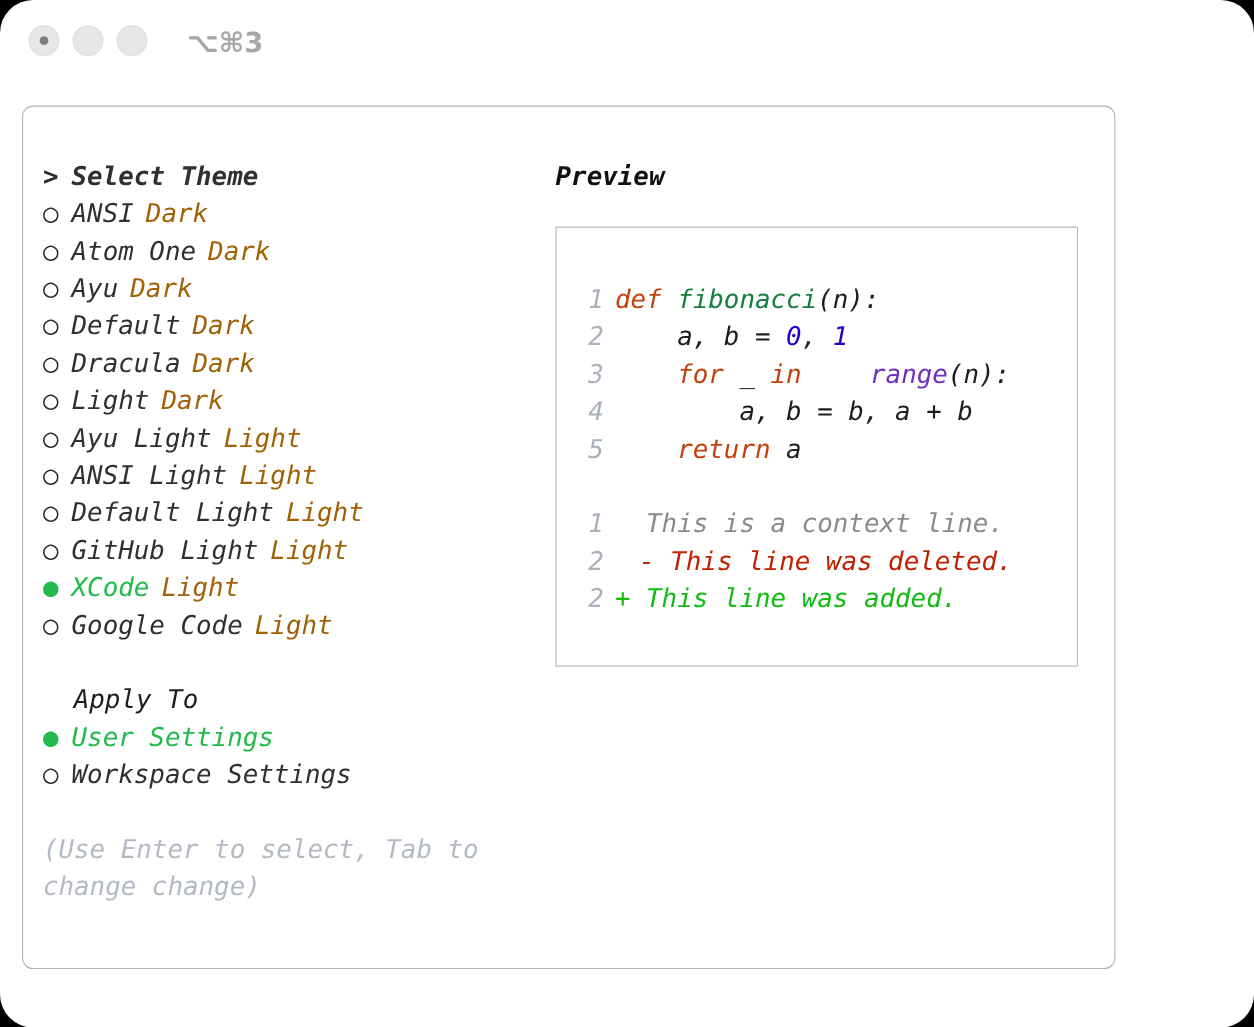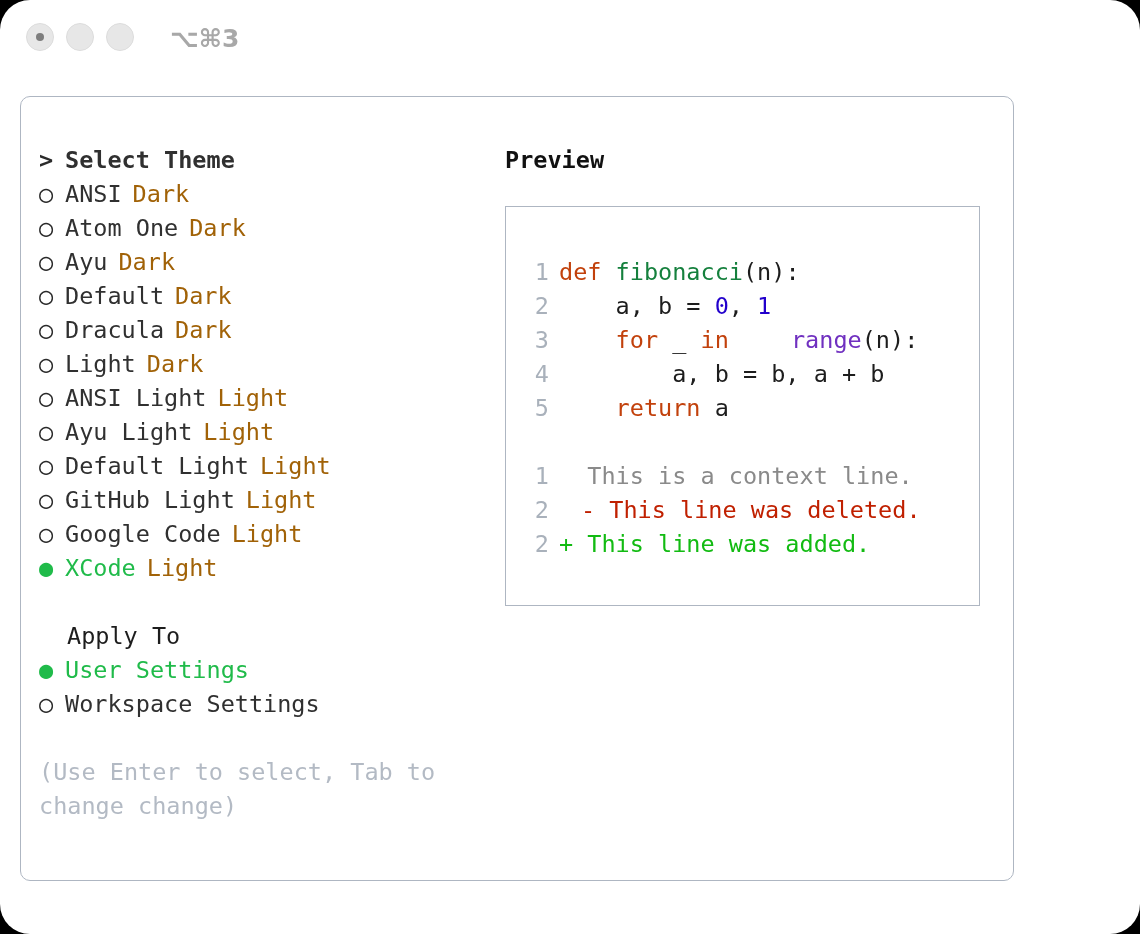--- a/index.html
+++ b/index.html
@@ -62,20 +62,21 @@
   
   #panel {
     position: absolute;
     left: 20px;
     top: 96px;
     width: 994px;
     height: 785px;
     border: 1.6px solid #aeb6c2;
     border-radius: 10px;
     background: #ffffff;
+    font-style: italic;
   }
 
   
   #left-col {
     position: absolute;
     left: 18px;
     top: 46px;
     width: 440px;
   }
 
@@ -190,26 +191,26 @@
         <span class="marker">&gt;</span><span class="label">Select Theme</span>
       </div>
 
       <div id="theme-items">
           <div class="row"><span class="marker">○</span><span class="label">ANSI</span><span class="variant">Dark</span></div>
           <div class="row"><span class="marker">○</span><span class="label">Atom One</span><span class="variant">Dark</span></div>
           <div class="row"><span class="marker">○</span><span class="label">Ayu</span><span class="variant">Dark</span></div>
           <div class="row"><span class="marker">○</span><span class="label">Default</span><span class="variant">Dark</span></div>
           <div class="row"><span class="marker">○</span><span class="label">Dracula</span><span class="variant">Dark</span></div>
           <div class="row"><span class="marker">○</span><span class="label">Light</span><span class="variant">Dark</span></div>
+          <div class="row"><span class="marker">○</span><span class="label">Ayu Light</span><span class="variant">Light</span></div>
           <div class="row"><span class="marker">○</span><span class="label">ANSI Light</span><span class="variant">Light</span></div>
-          <div class="row"><span class="marker">○</span><span class="label">Ayu Light</span><span class="variant">Light</span></div>
           <div class="row"><span class="marker">○</span><span class="label">Default Light</span><span class="variant">Light</span></div>
           <div class="row"><span class="marker">○</span><span class="label">GitHub Light</span><span class="variant">Light</span></div>
+          <div class="row selected"><span class="marker">●</span><span class="label">XCode</span><span class="variant">Light</span></div>
           <div class="row"><span class="marker">○</span><span class="label">Google Code</span><span class="variant">Light</span></div>
-          <div class="row selected"><span class="marker">●</span><span class="label">XCode</span><span class="variant">Light</span></div>
         </div>
 
       <div class="spacer-sm"></div>
 
       <div id="apply-heading">Apply To</div>
 
       <div id="apply-items">
           <div class="row selected"><span class="marker">●</span><span class="label">User Settings</span></div>
           <div class="row"><span class="marker">○</span><span class="label">Workspace Settings</span></div>
         </div>

